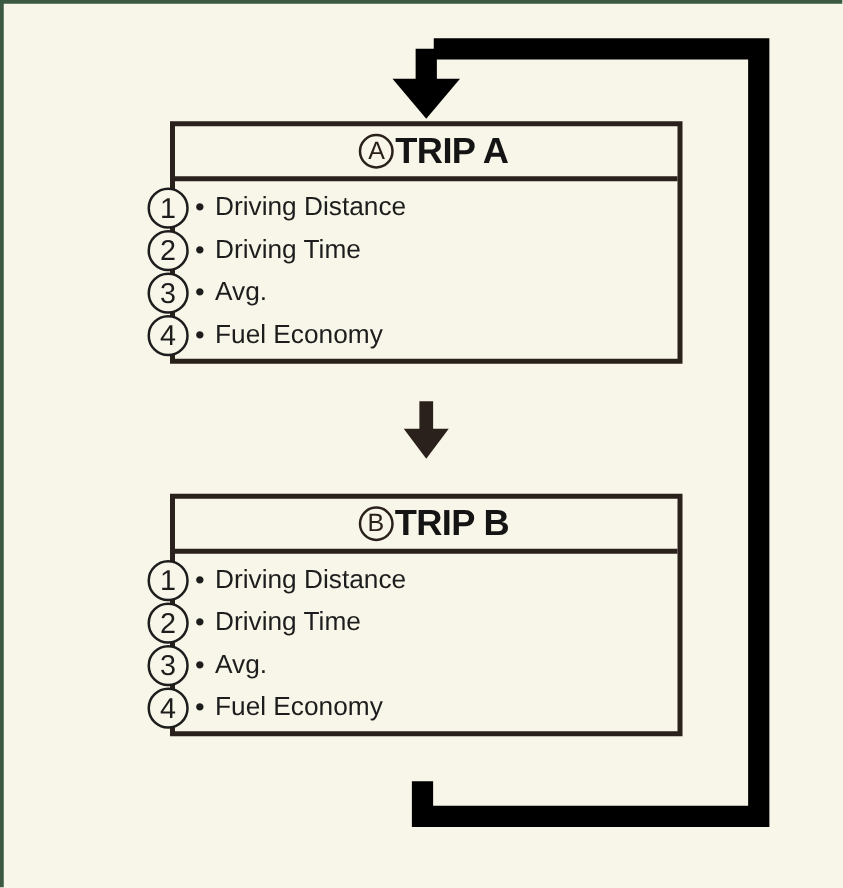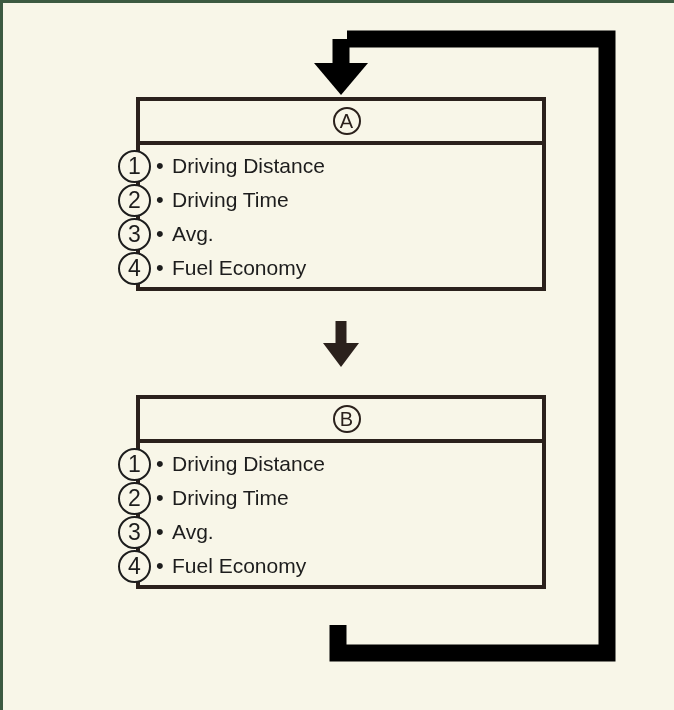--- a/index.html
+++ b/index.html
@@ -149,20 +149,21 @@
     <polygon points="311,60 365,60 338,92" fill="#000000"></polygon>
 
     <line x1="338" y1="318" x2="338" y2="345" stroke="#2b211c" stroke-width="11"></line>
     <polygon points="320,340 356,340 338,364" fill="#2b211c"></polygon>
   </svg>
 
   <div class="trip-panel" id="panel-trip-a">
     <div class="panel-header">
       <div class="header-inner">
         <span class="letter-badge">A</span>
+        <span class="panel-title">TRIP A</span>
       </div>
     </div>
     <div class="panel-body">
 
       <div class="metric-row">
         <span class="num-badge">1</span>
         <span class="metric-bullet">•</span>
         <span class="metric-label">Driving Distance</span>
       </div>
 
@@ -184,20 +185,21 @@
         <span class="metric-label">Fuel Economy</span>
       </div>
 
     </div>
   </div>
 
   <div class="trip-panel" id="panel-trip-b">
     <div class="panel-header">
       <div class="header-inner">
         <span class="letter-badge">B</span>
+        <span class="panel-title">TRIP B</span>
       </div>
     </div>
     <div class="panel-body">
 
       <div class="metric-row">
         <span class="num-badge">1</span>
         <span class="metric-bullet">•</span>
         <span class="metric-label">Driving Distance</span>
       </div>
 

